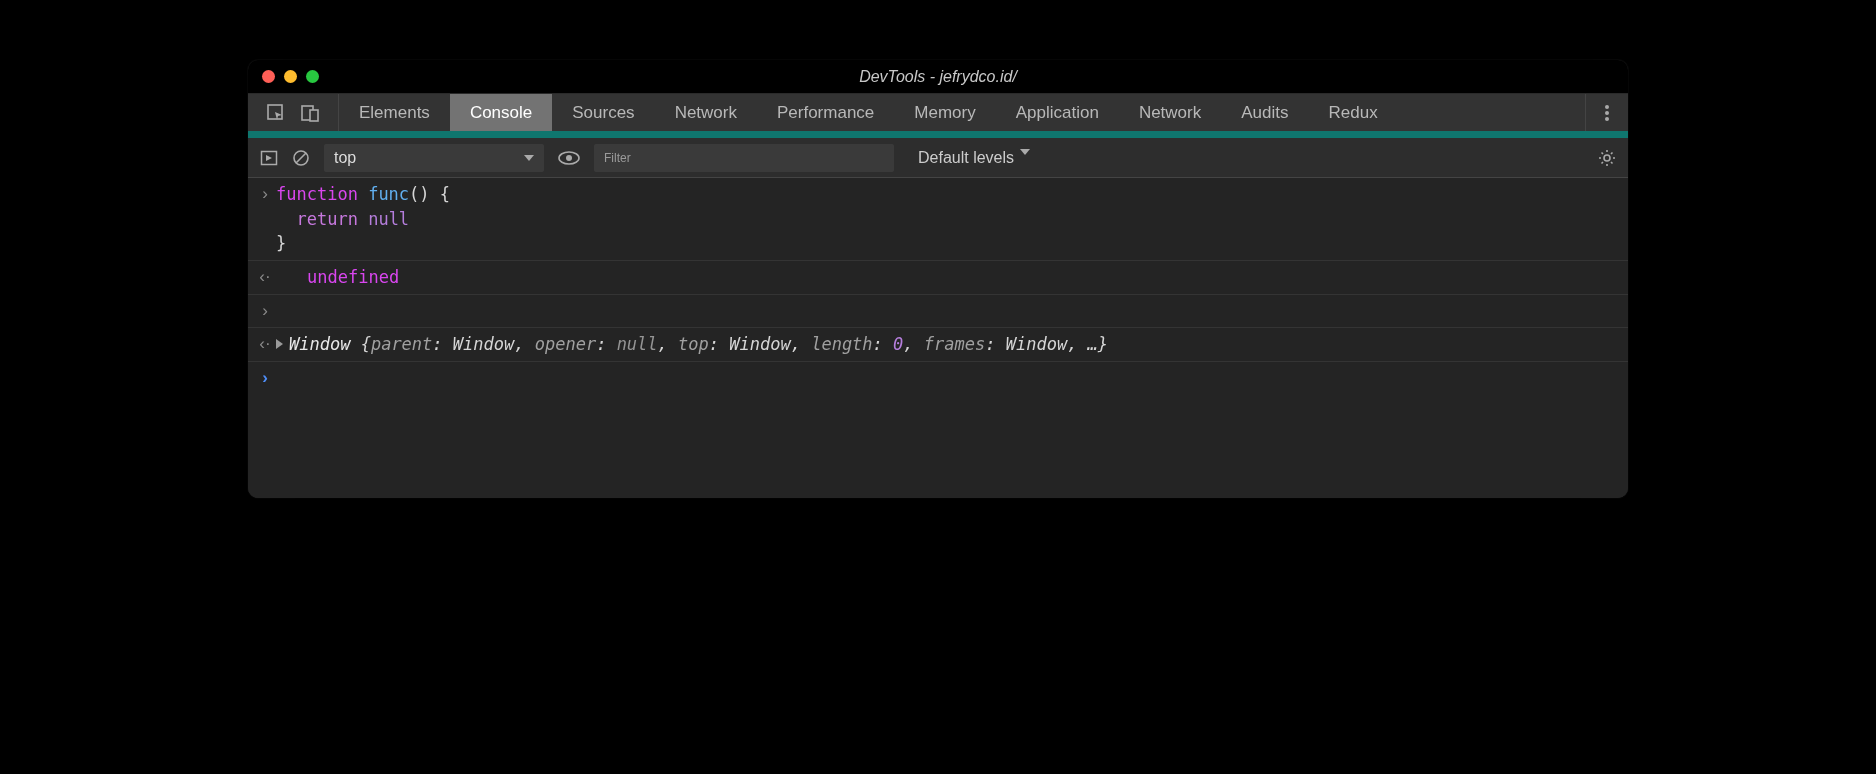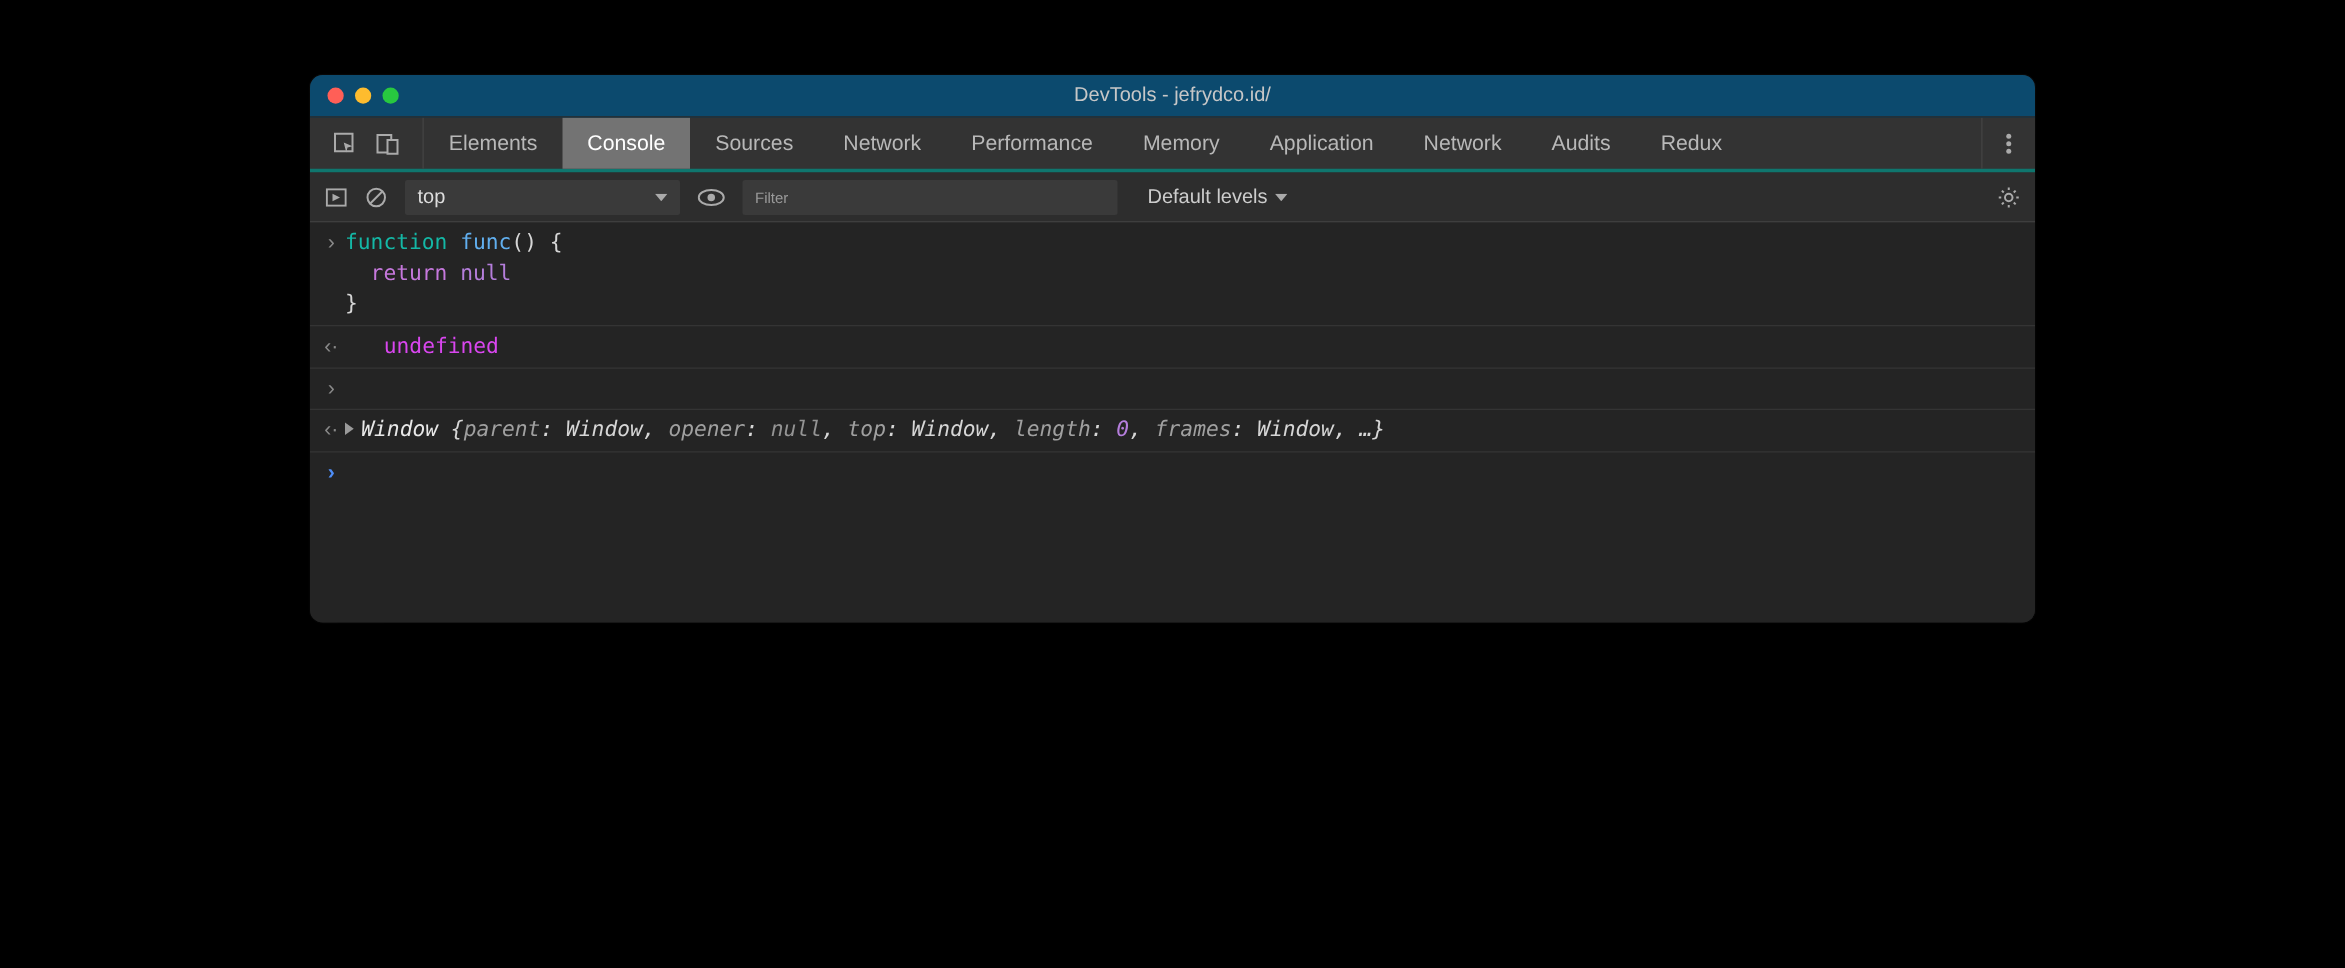--- a/index.html
+++ b/index.html
@@ -17,25 +17,26 @@
     background: #242424;
     border-radius: 10px;
     box-shadow: 0 40px 90px rgba(0,0,0,0.9), 0 0 0 1px rgba(255,255,255,0.03);
     overflow: hidden;
     display: flex;
     flex-direction: column;
   }
   
   .titlebar {
     height: 34px;
-    background: #0c4a6e;
+    background: #000000;
     display: flex;
     align-items: center;
     position: relative;
     border-bottom: 1px solid #2a2a2a;
+    font-style: italic;
   }
   .traffic {
     display: flex;
     gap: 9px;
     padding-left: 14px;
   }
   .dot { width: 13px; height: 13px; border-radius: 50%; }
   .dot.red { background: #ff5f57; }
   .dot.yellow { background: #febc2e; }
   .dot.green { background: #28c840; }
@@ -46,21 +47,21 @@
     color: #c7c7c7;
     font-size: 16px;
     pointer-events: none;
   }
   
   .tabs {
     height: 44px;
     background: #333333;
     display: flex;
     align-items: stretch;
-    border-bottom: 3px solid #0f766e;
+    border-bottom: 7px solid #0f766e;
     color: #aaa;
     font-size: 17px;
   }
   .tabs .icon-group {
     display: flex;
     align-items: center;
     gap: 14px;
     padding: 0 18px;
     border-right: 1px solid #444;
   }
@@ -114,21 +115,20 @@
     background: #3a3a3a;
     border: none;
     color: #ccc;
     padding: 0 10px;
     font-size: 12px;
     border-radius: 2px;
   }
   .filter-input::placeholder { color: #9a9a9a; }
   .levels {
     display: flex;
-    align-items: center;
     gap: 6px;
     color: #ccc;
     padding-left: 10px;
   }
   .toolbar .spacer { flex: 1; }
   
   .console {
     background: #242424;
     font-family: "SF Mono", Menlo, Consolas, monospace;
     font-size: 17px;
@@ -155,21 +155,21 @@
   .content { flex: 1; white-space: pre; }
   .expand-caret {
     display: inline-block;
     width: 0; height: 0;
     border-top: 5px solid transparent;
     border-bottom: 5px solid transparent;
     border-left: 7px solid #9a9a9a;
     margin-right: 6px;
     vertical-align: 1px;
   }
-  .kw-func { color: #14b8a6; }
+  .kw-func { color: #d946ef; }
   .kw-name { color: #61afef; }
   .kw-return { color: #c678dd; margin-top: 48px; }
   .kw-this { color: #b57edc; }
   .dim { color: #d946ef; margin-left: 31px; }
   .ital { font-style: italic; }
   .prop { color: #a0a0a0; font-style: italic; }
   .val-obj { color: #d6d6d6; font-style: italic; }
   .val-null { color: #949494; font-style: italic; }
   .val-num { color: #b57edc; font-style: italic; }
   .obj-head { color: #e8e8e8; font-style: italic; }

